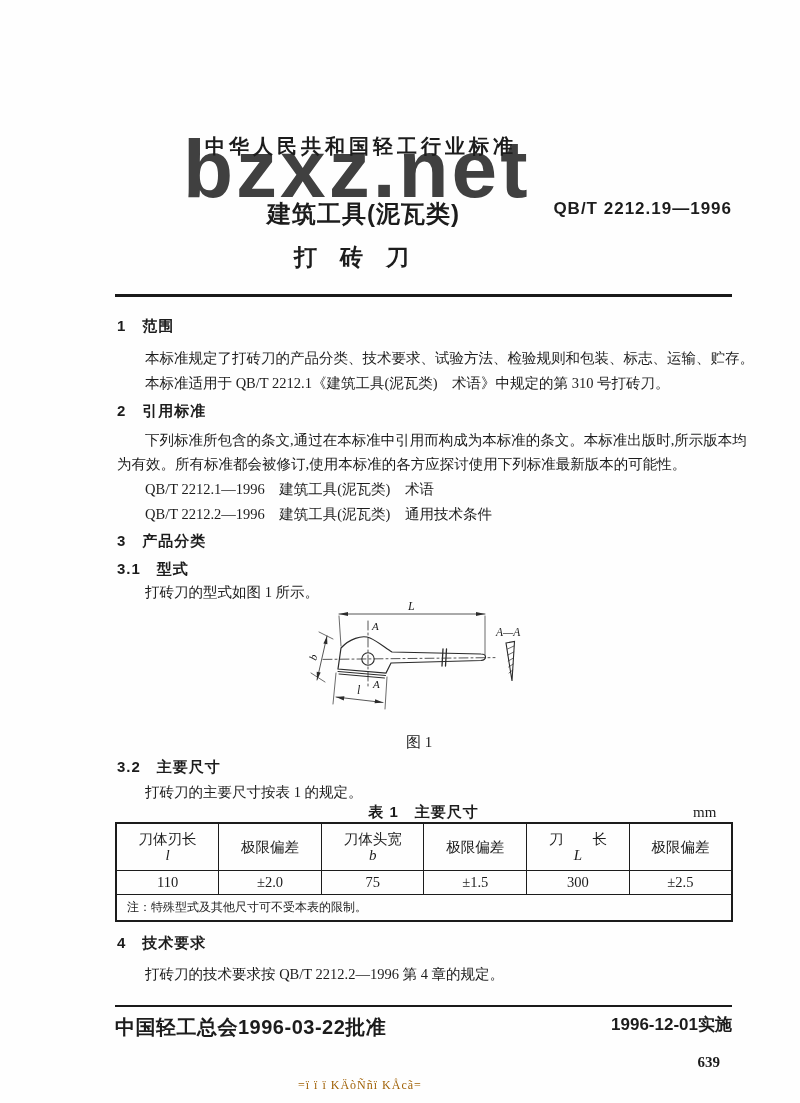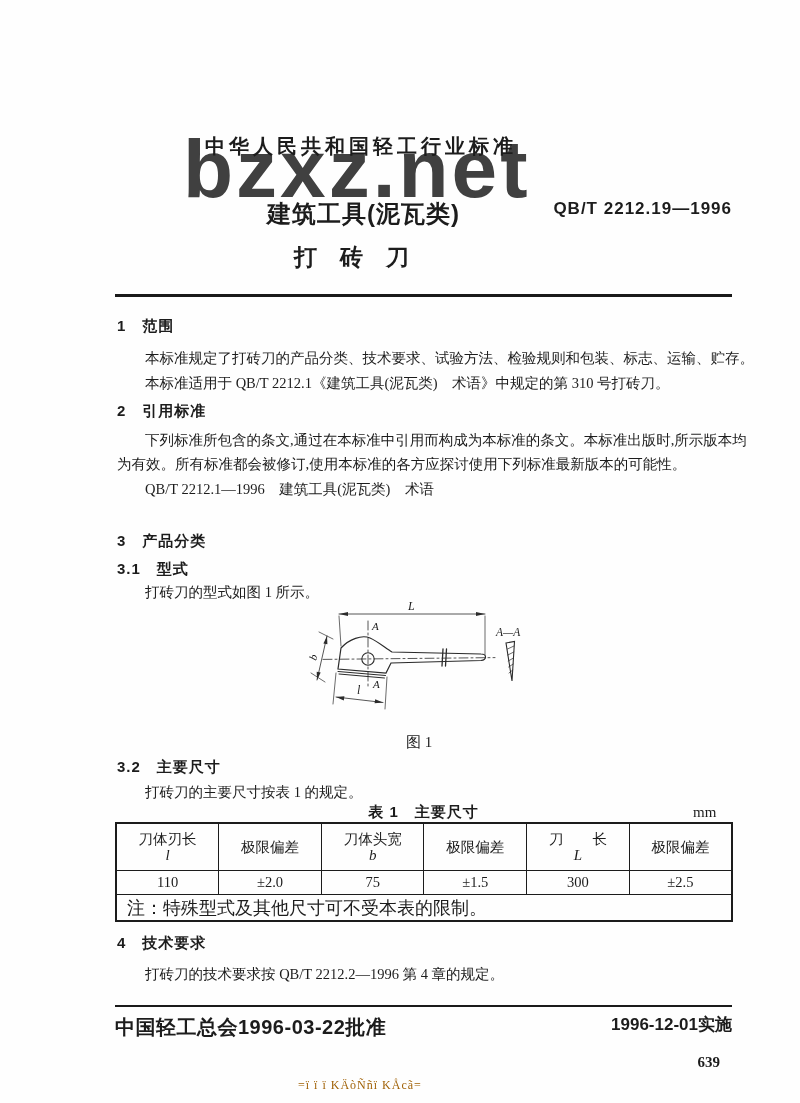--- a/index.html
+++ b/index.html
@@ -29,21 +29,21 @@
 
   .fig-caption { left:293px; top:733px; width:252px; text-align:center; font-size:15px; }
   .tbl-caption { left:115px; top:803px; width:617px; text-align:center; font-size:15px; letter-spacing:1px; }
   .tbl-unit { left:693px; top:804px; font-size:15px; }
 
   #dims-table { left:115px; top:822px; width:618px; border-collapse:collapse; table-layout:fixed;
     border:2px solid #1c1c1c; }
   #dims-table td { border:1px solid #1c1c1c; text-align:center; padding:0; font-size:14.5px; }
   #dims-table tr.hrow td { height:46px; vertical-align:middle; }
   #dims-table tr.drow td { height:23px; }
-  #dims-table tr.nrow td { height:25px; text-align:left; padding-left:10px; font-size:18px; }
+  #dims-table tr.nrow td { height:25px; text-align:left; padding-left:10px; font-size:12px; }
   .hname { line-height:17px; }
   .hsym { line-height:15px; font-style:italic; font-size:15px; }
   .hsym:empty { display:none; }
 
   .footer-approve { left:115px; top:1014px; font-size:20px; white-space:nowrap; letter-spacing:0.5px; }
   .footer-impl { left:500px; top:1013px; width:232px; text-align:right; font-size:17px; white-space:nowrap; }
   .page-num { left:660px; top:1054px; width:60px; text-align:right; font-size:15px; font-weight:bold; }
   .wm-bottom { left:298px; top:1078px; font-size:12px; color:#a16207; letter-spacing:1px; white-space:nowrap; }
 
   svg text { font-family:"Liberation Serif","DejaVu Serif",serif; font-style:italic; fill:#1c1c1c; }
@@ -61,20 +61,21 @@
   <div class="abs rule rule-thick"></div>
 
   <div class="abs sec-head hei" style="left:117px; top:317px;">1　范围</div>
   <div class="abs body-text" style="left:145px; top:349px;">本标准规定了打砖刀的产品分类、技术要求、试验方法、检验规则和包装、标志、运输、贮存。</div>
   <div class="abs body-text" style="left:145px; top:374px;">本标准适用于 QB/T 2212.1《建筑工具(泥瓦类)　术语》中规定的第 310 号打砖刀。</div>
 
   <div class="abs sec-head hei" style="left:117px; top:402px;">2　引用标准</div>
   <div class="abs body-text" style="left:145px; top:431px;">下列标准所包含的条文,通过在本标准中引用而构成为本标准的条文。本标准出版时,所示版本均</div>
   <div class="abs body-text" style="left:117px; top:455px;">为有效。所有标准都会被修订,使用本标准的各方应探讨使用下列标准最新版本的可能性。</div>
   <div class="abs body-text" style="left:145px; top:480px;">QB/T 2212.1—1996　建筑工具(泥瓦类)　术语</div>
+  <div class="abs body-text" style="left:145px; top:505px;">QB/T 2212.2—1996　建筑工具(泥瓦类)　通用技术条件</div>
 
   <div class="abs sec-head hei" style="left:117px; top:532px;">3　产品分类</div>
   <div class="abs sec-head hei" style="left:117px; top:560px;">3.1　型式</div>
   <div class="abs body-text" style="left:145px; top:583px;">打砖刀的型式如图 1 所示。</div>
 
   <svg class="abs" style="left:293px; top:596px;" width="252" height="128" viewBox="0 0 252 128">
     <g stroke="#2b2b2b" stroke-width="1" fill="none" stroke-linecap="round">
 
       <path d="M30,63.4 L202,61.6" stroke-dasharray="9 3 2 3" stroke-width="0.8"></path>
 

